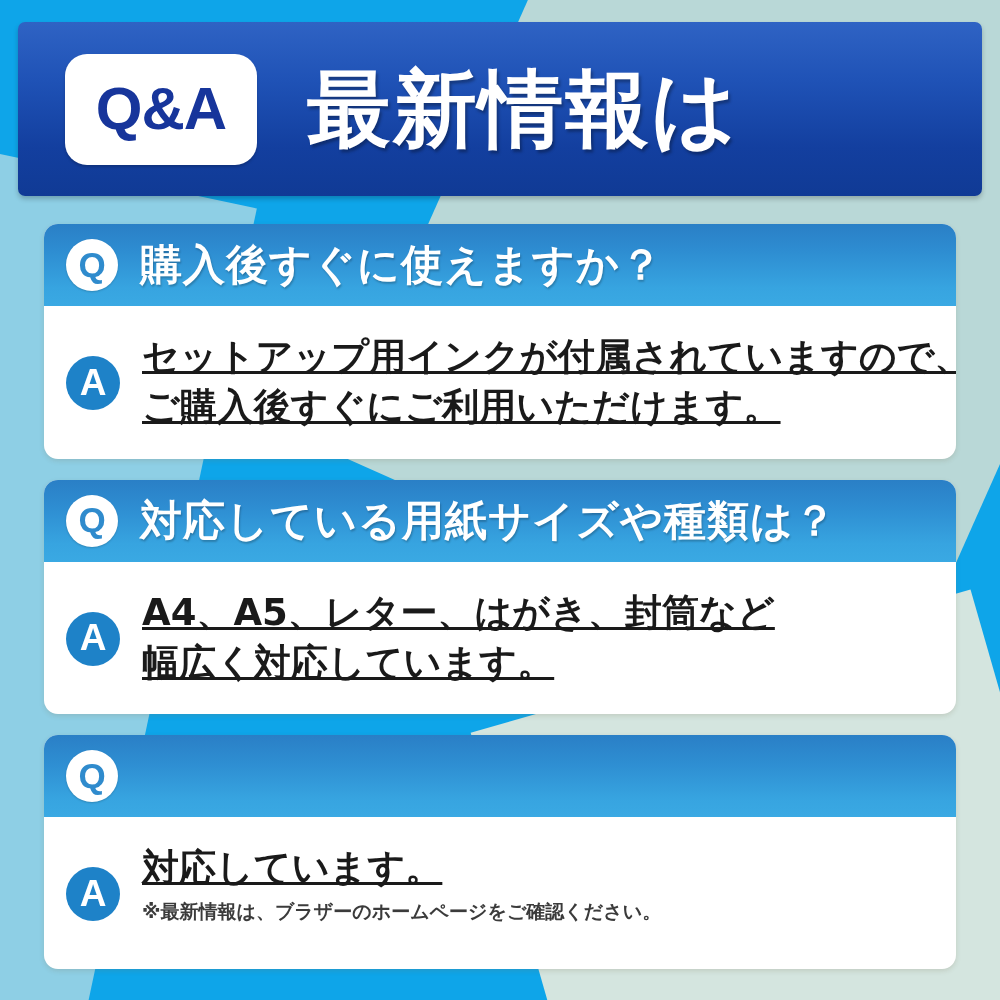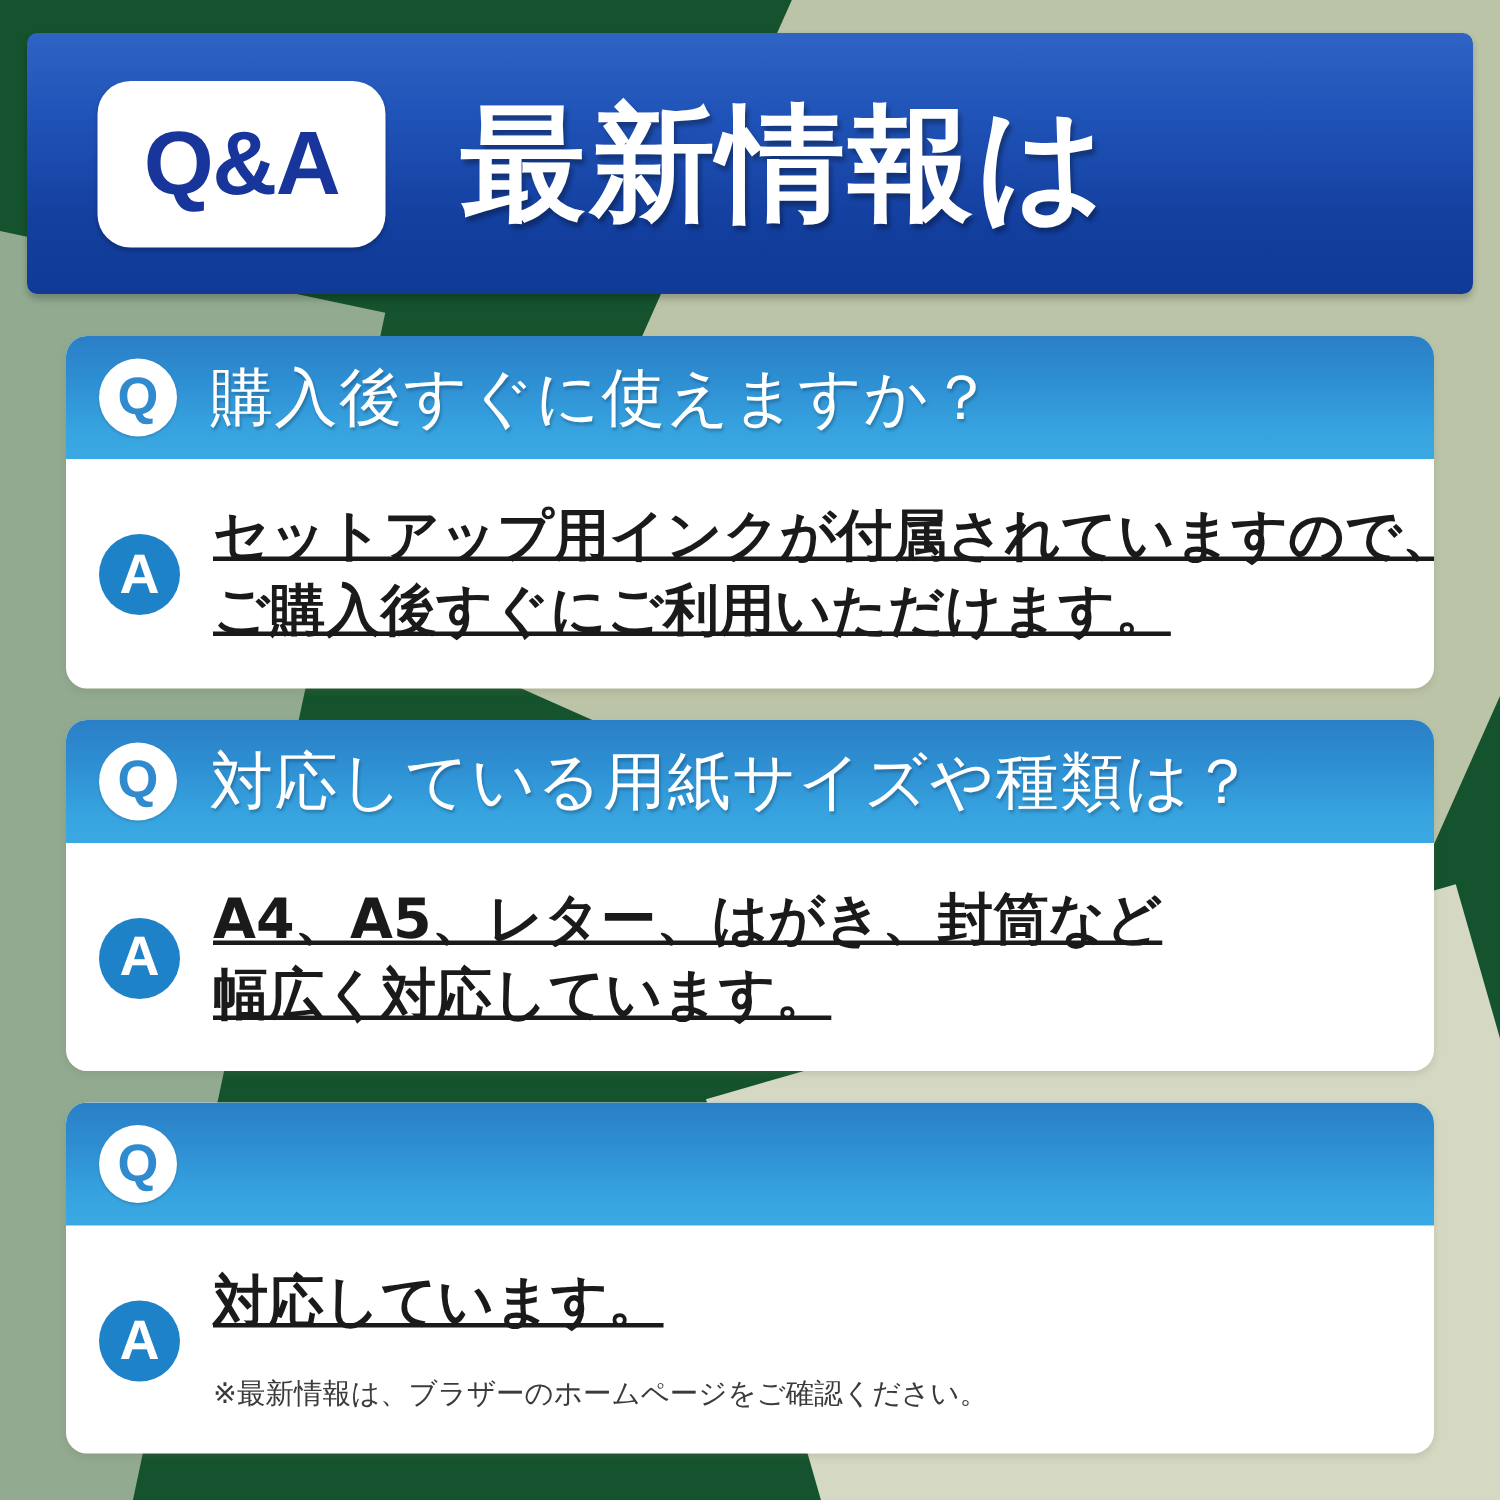--- a/index.html
+++ b/index.html
@@ -12,21 +12,21 @@
     height: 1000px;
     overflow: hidden;
     font-family: "DejaVu Sans", "Liberation Sans", sans-serif;
     background: #fdfbf2;
   }
 
   .page {
     position: relative;
     width: 1000px;
     height: 1000px;
-    background: #14532d;
+    background: #0ea5e9;
     overflow: hidden;
   }
 
   
   .bg-diag-a {
     position: absolute;
     top: -120px;
     right: -260px;
     width: 620px;
     height: 900px;
@@ -145,21 +145,21 @@
     font-size: 35px;
     font-weight: bold;
     color: #2f8bcd;
     line-height: 1;
     margin-top: -2px;
   }
   .q-text {
     margin-left: 22px;
     color: #ffffff;
     font-size: 42px;
-    font-weight: normal;
+    font-weight: bold;
     line-height: 1;
     letter-spacing: 1px;
     text-shadow: 1px 2px 2px rgba(0,0,0,.22);
     white-space: nowrap;
   }
 
   .a-body {
     display: flex;
     align-items: flex-start;
     padding: 22px 20px 26px 22px;
@@ -192,24 +192,24 @@
   .a-line {
     color: #1a1a1a;
     font-size: 37px;
     font-weight: bold;
     line-height: 1.36;
     letter-spacing: 0px;
     white-space: nowrap;
     text-decoration: underline;
   }
   .a-note {
-    margin-top: 24px;
+    margin-top: 6px;
     color: #3b3b3b;
     font-size: 19px;
-    font-weight: normal;
+    font-weight: bold;
     line-height: 1.2;
     white-space: nowrap;
   }
 </style>
 </head>
 <body>
 
 <div class="page">
 
   <div class="bg-diag-a"></div>

